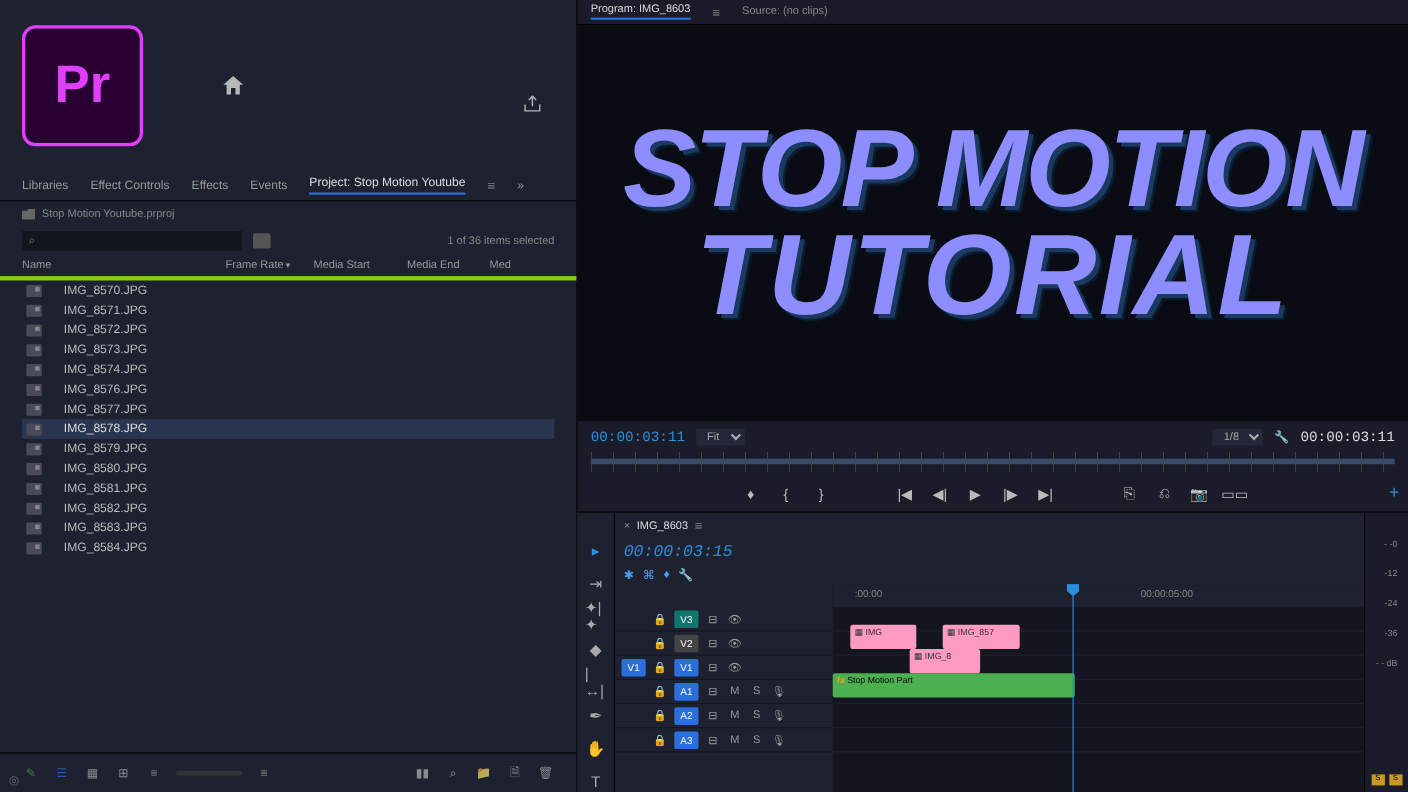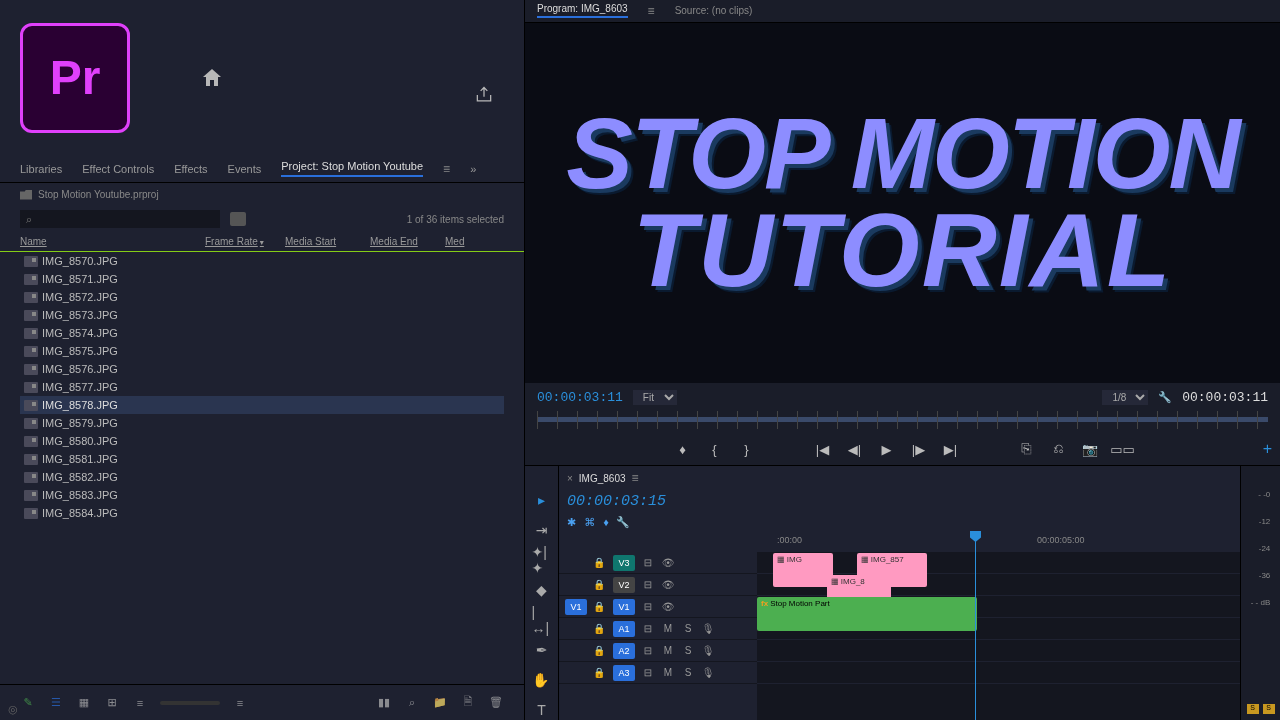--- a/index.html
+++ b/index.html
@@ -14,29 +14,29 @@
 .tabs { display: flex; gap: 20px; padding: 0 20px; height: 28px; align-items: center; font-size: 11px; border-bottom: 1px solid #000; }
 .tab { cursor: pointer; color: #999; }
 .tab.active { color: #ddd; border-bottom: 2px solid #2a6fdb; padding-bottom: 3px; }
 .overflow-tab { color: #999; cursor: pointer; }
 .project-name-row { padding: 6px 20px; display: flex; align-items: center; gap: 6px; font-size: 10px; color: #888; }
 .folder-icon { width: 12px; height: 10px; background: #666; clip-path: polygon(0 20%, 40% 20%, 50% 0, 100% 0, 100% 100%, 0 100%); }
 .search-row { display: flex; align-items: center; padding: 4px 20px; gap: 10px; }
 .search-input { flex: 1; background: #14161f; border: none; color: #b8b8b8; padding: 3px 6px; font-size: 11px; max-width: 200px; }
 .bin-icon { width: 16px; height: 14px; background: #555; border-radius: 2px; cursor: pointer; }
 .selection-info { margin-left: auto; font-size: 10px; color: #888; }
-.column-headers { display: flex; padding: 4px 20px; font-size: 10px; color: #999; border-bottom: 1px solid #84cc16; text-decoration: underline; }
+.column-headers { display: flex; padding: 4px 20px; font-size: 10px; color: #999; border-bottom: 4px solid #84cc16; }
 .col-name { width: 185px; }
 .col-framerate { width: 80px; }
 .col-start { width: 85px; }
 .col-end { width: 75px; }
 .col-med { width: 40px; }
 .sort-caret { font-size: 8px; margin-left: 2px; }
 .file-list { flex: 1; overflow-y: auto; padding: 0 20px; }
-.file-row { display: flex; align-items: center; padding: 3px 4px; gap: 4px; cursor: pointer; font-size: 11px; color: #bbb; }
+.file-row { display: flex; align-items: center; padding: 3px 4px; gap: 20px; cursor: pointer; font-size: 11px; color: #bbb; }
 .file-row.selected { background: #2a3550; color: #ddd; }
 .file-icon { width: 14px; height: 11px; background: #4a4a5a; border-radius: 1px; position: relative; }
 .file-icon::after { content: ''; position: absolute; right: 2px; top: 2px; width: 4px; height: 4px; background: #888; }
 .bottom-toolbar { height: 36px; display: flex; align-items: center; padding: 0 20px; gap: 12px; border-top: 1px solid #000; }
 .tool-icon { width: 16px; height: 16px; opacity: 0.7; cursor: pointer; display: flex; align-items: center; justify-content: center; }
 .tool-icon.green { color: #4caf50; }
 .tool-icon.blue { color: #2a6fdb; }
 .tool-spacer { flex: 1; }
 
 .program-header { height: 24px; display: flex; align-items: center; padding: 0 12px; gap: 20px; font-size: 10px; color: #aaa; border-bottom: 1px solid #000; }
@@ -75,21 +75,21 @@
 .track-label { width: 22px; height: 16px; background: #2a6fdb; color: #fff; display: flex; align-items: center; justify-content: center; font-size: 9px; border-radius: 2px; cursor: pointer; }
 .track-label.left { background: #2a6fdb; }
 .track-label.gray { background: #444; }
 .track-icon { width: 14px; text-align: center; cursor: pointer; color: #999; font-size: 10px; }
 .track-clips { flex: 1; position: relative; background: #14161f; }
 .ruler-row { height: 20px; background: #1e2130; position: relative; font-size: 9px; color: #888; padding-left: 4px; }
 .ruler-mark { position: absolute; top: 3px; }
 .playhead { position: absolute; top: 0; bottom: 0; width: 1px; background: #2a8fdb; left: 218px; z-index: 10; }
 .playhead::before { content: ''; position: absolute; top: -1px; left: -5px; width: 11px; height: 11px; background: #2a8fdb; clip-path: polygon(0 0, 100% 0, 100% 60%, 50% 100%, 0 60%); }
 .clip-area { position: relative; height: 22px; border-bottom: 1px solid #1e2130; }
-.clip { position: absolute; height: 34px; top: 1px; border-radius: 2px; font-size: 8px; padding: 2px 4px; color: #333; overflow: hidden; white-space: nowrap; cursor: pointer; }
+.clip { position: absolute; height: 22px; top: 16px; border-radius: 2px; font-size: 8px; padding: 2px 4px; color: #333; overflow: hidden; white-space: nowrap; cursor: pointer; }
 .clip.pink { background: #ff9ac1; }
 .clip.green { background: #4caf50; color: #000; }
 .clip .fx { color: #f0a020; font-weight: bold; margin-right: 2px; }
 .audio-meters { width: 40px; background: #1a1d29; border-left: 1px solid #000; display: flex; flex-direction: column; align-items: center; padding: 24px 4px 6px; font-size: 8px; color: #888; gap: 20px;}
 .meter-scale { display: flex; flex-direction: column; align-items: flex-end; gap: 18px; }
 .meter-solo { display: flex; gap: 4px; margin-top: auto;}
 .meter-solo div { width: 12px; height: 10px; background: #c89820; font-size: 7px; text-align: center; color: #000; cursor: pointer;}
 .ham { font-size: 12px; color: #888; cursor: pointer; }
 .cc-icon { position: absolute; bottom: 4px; left: 8px; color: #666; font-size: 11px;}
 </style>
@@ -149,24 +149,20 @@
           <div class="file-icon"></div>
           <span>IMG_8572.JPG</span>
         </div>
         <div class="file-row">
           <div class="file-icon"></div>
           <span>IMG_8573.JPG</span>
         </div>
         <div class="file-row">
           <div class="file-icon"></div>
           <span>IMG_8574.JPG</span>
-        </div>
-        <div class="file-row">
-          <div class="file-icon"></div>
-          <span>IMG_8575.JPG</span>
         </div>
         <div class="file-row">
           <div class="file-icon"></div>
           <span>IMG_8576.JPG</span>
         </div>
         <div class="file-row">
           <div class="file-icon"></div>
           <span>IMG_8577.JPG</span>
         </div>
         <div class="file-row selected">

